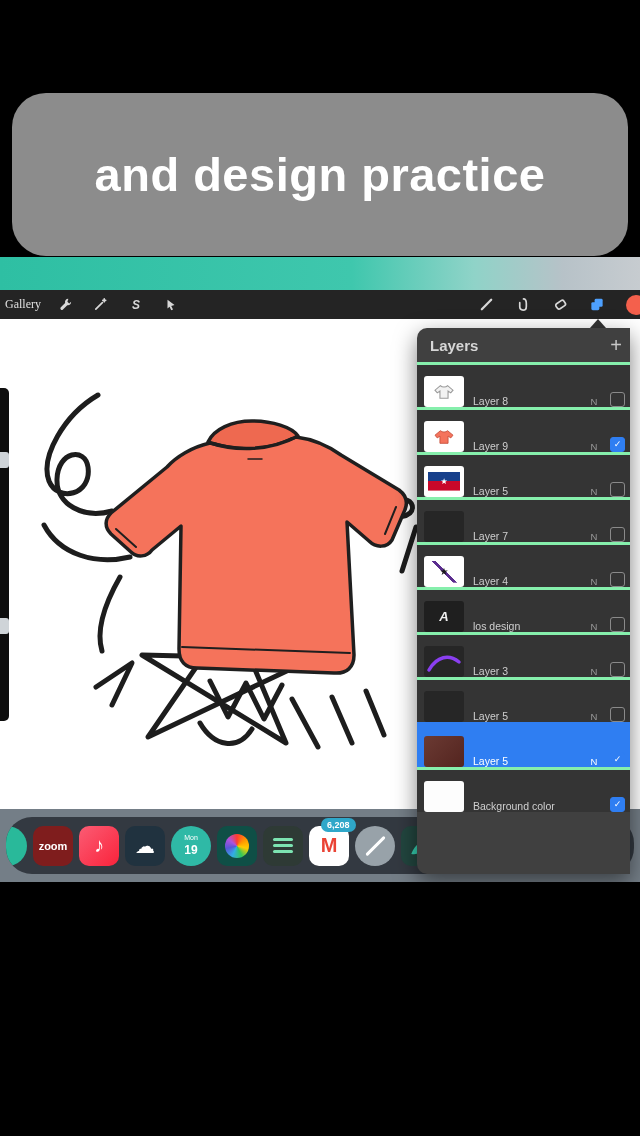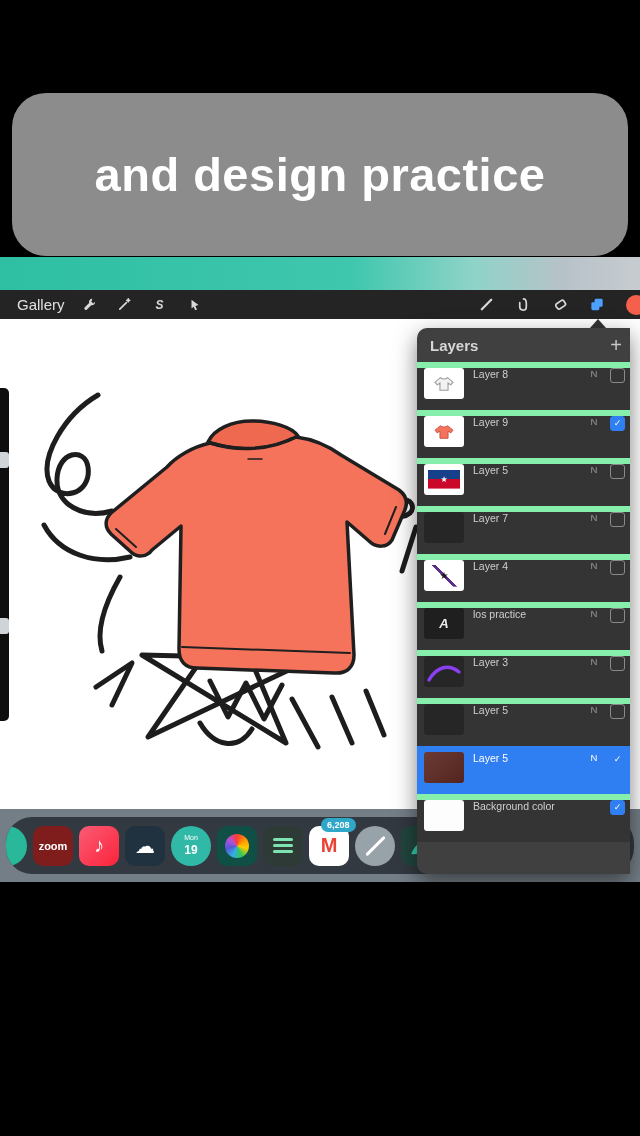--- a/index.html
+++ b/index.html
@@ -12,21 +12,21 @@
     align-items:center;justify-content:center;}
   .title-line{color:#fff;font-size:47px;font-weight:bold;line-height:61px;letter-spacing:.5px;}
 
   
   .teal-bar{position:absolute;left:0;top:257px;width:640px;height:33px;
     background:linear-gradient(90deg,#2ebfa3 0%,#3fc7ad 55%,#8fd3c8 74%,#b7c2c8 88%,#c7ccd0 100%);}
 
   
   .toolbar{position:absolute;left:0;top:290px;width:640px;height:29px;background:#242424;
     display:flex;align-items:center;z-index:6;}
-  .gallery{color:#e0e0e0;font-size:15px;margin-left:17px;}
+  .gallery{color:#e0e0e0;font-size:12px;margin-left:5px;font-family:Liberation Serif, serif;}
   .tb-left{display:flex;align-items:center;gap:19px;margin-left:17px;}
   .tb-right{position:absolute;right:-6px;display:flex;align-items:center;gap:21px;}
   .tb-icon{width:16px;height:16px;display:flex;align-items:center;justify-content:center;}
   .sel-letter{color:#d8d8d8;font-size:12px;font-weight:bold;font-style:italic;}
   .layers-btn svg rect{fill:#4da0ff;}
   .color-swatch{width:20px;height:20px;border-radius:50%;background:#f4604c;}
 
   
   .canvas{position:absolute;left:0;top:319px;width:640px;height:490px;background:#fff;overflow:hidden;}
   .side-strip{position:absolute;left:0;top:69px;width:9px;height:333px;background:#0e0e0e;
@@ -35,22 +35,22 @@
   .h1{top:64px;} .h2{top:230px;}
 
   
   .panel-pointer{position:absolute;left:590px;top:319px;width:0;height:0;z-index:7;
     border-left:8px solid transparent;border-right:8px solid transparent;border-bottom:9px solid #333;}
   .layers-panel{position:absolute;left:417px;top:328px;width:213px;height:546px;background:#404040;
     border-radius:10px 0 0 10px;z-index:7;box-shadow:0 8px 22px rgba(0,0,0,.5);overflow:hidden;}
   .pheader{height:34px;display:flex;align-items:center;padding:0 8px 0 13px;}
   .ptitle{flex:1;color:#d6d6d6;font-size:15px;font-weight:bold;}
   .padd{color:#c8c8c8;font-size:20px;line-height:20px;}
-  .lrow{height:42px;display:flex;align-items:flex-start;gap:9px;padding:0 5px 0 7px;
-    border-top:6px solid #86efac;background:#343434;}
+  .lrow{height:42px;display:flex;align-items:flex-end;gap:9px;padding:0 5px 0 7px;
+    border-top:3px solid #86efac;background:#343434;}
   .lrow.selected{background:#2f7ef2;border-top-color:#2f7ef2;}
   .lrow.selected .lname,.lrow.selected .lmode{color:#fff;}
   .thumb{width:40px;height:31px;border-radius:3px;background:#fff;flex:0 0 auto;
     display:flex;align-items:center;justify-content:center;position:relative;overflow:hidden;}
   .th-dark{background:#262626;}
   .th-maroon{background:linear-gradient(135deg,#6b3a33,#53241f);}
   .th-white{background:#fdfdfd;}
   .th-la{background:#1f1f1f;color:#eee;font-style:italic;font-weight:bold;font-size:13px;}
   .th-allstar{background:#fff;background-image:linear-gradient(180deg,#17408b 50%,#c9082a 50%);
     background-size:80% 60%;background-position:center;background-repeat:no-repeat;}
@@ -238,21 +238,21 @@
       <div class="thumb th-logo"></div>
       <div class="lname">Layer 4</div>
       <div class="lmode">N</div>
       <div class="lcheck"></div>
     </div>
 
     <div class="lrow">
       <div class="thumb th-la">
         <span>A</span>
       </div>
-      <div class="lname">los practice</div>
+      <div class="lname">los design</div>
       <div class="lmode">N</div>
       <div class="lcheck"></div>
     </div>
 
     <div class="lrow">
       <div class="thumb th-dark">
         <svg width="38" height="28" viewBox="0 0 38 28">
             <path d="M4,22 C12,8 24,6 34,14" stroke="#8a3ff0" stroke-width="3.5" fill="none" stroke-linecap="round"></path>
           </svg>
       </div>

